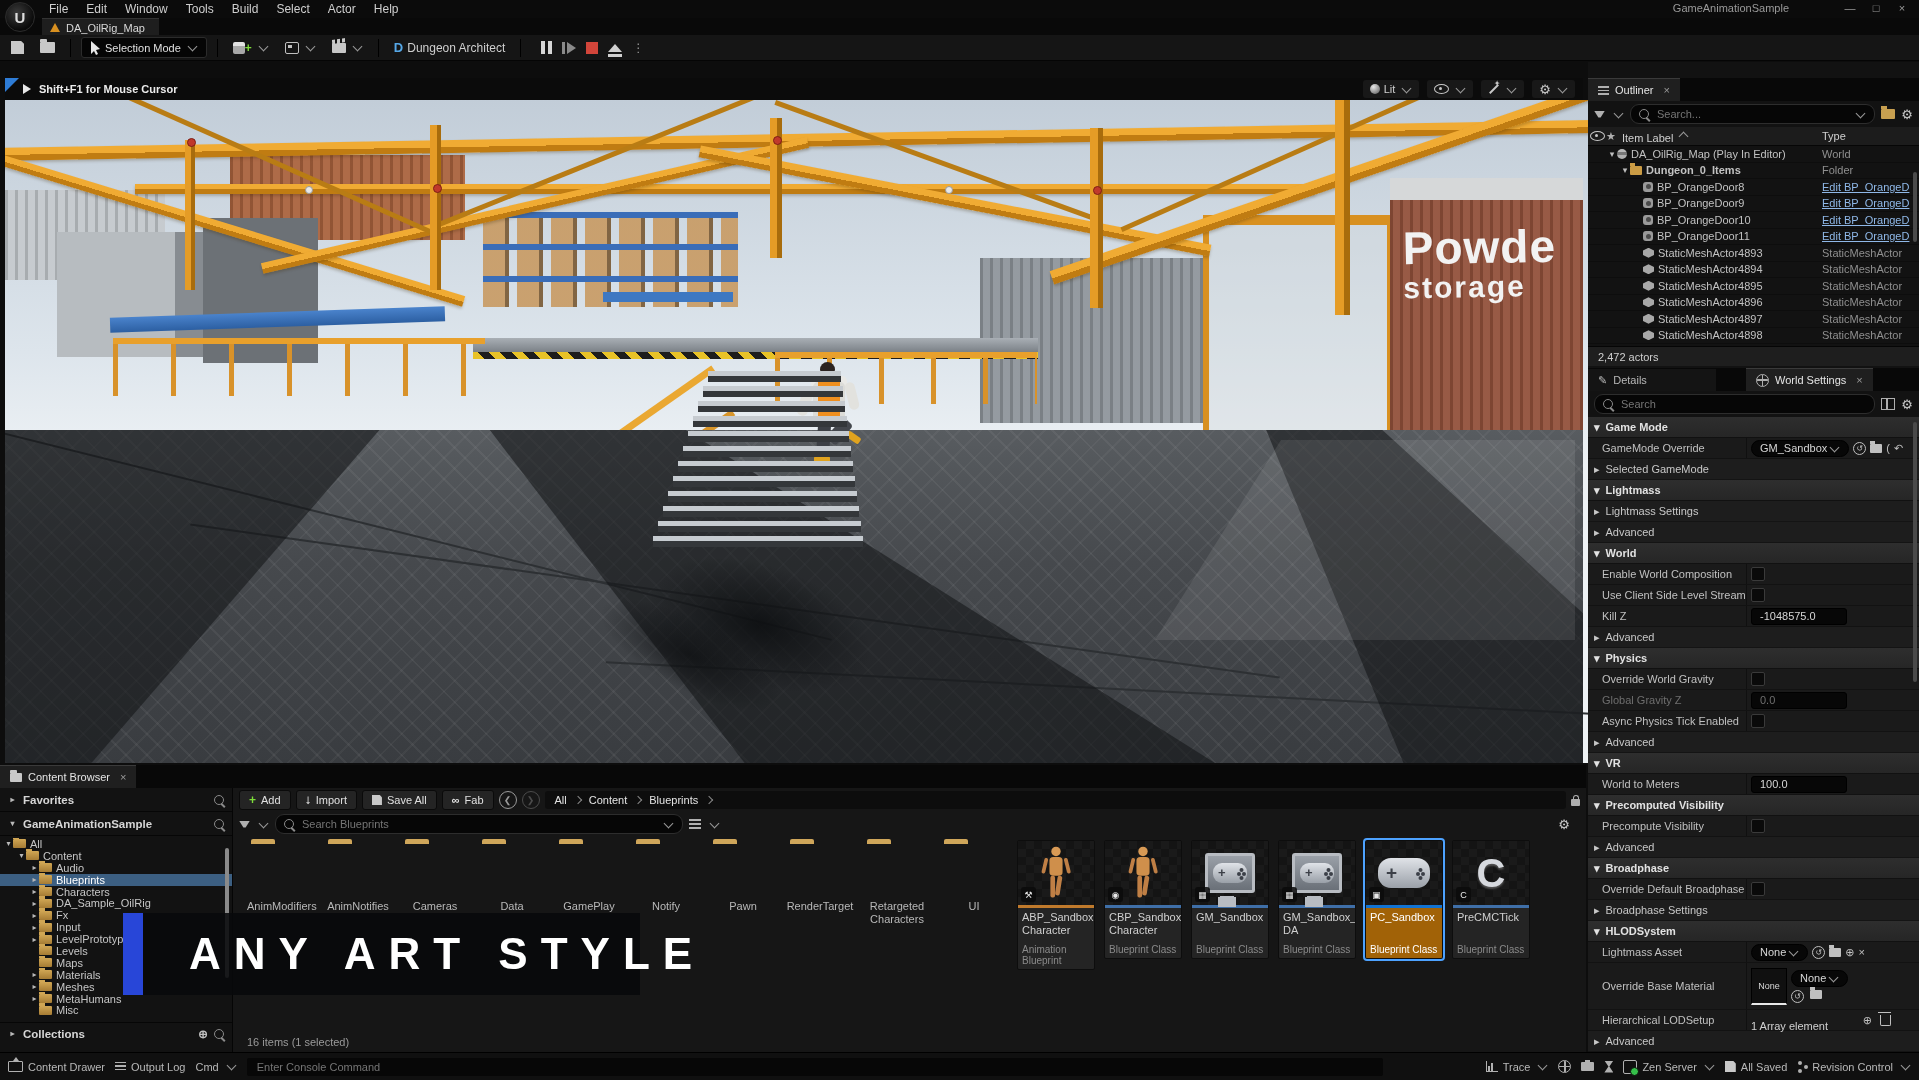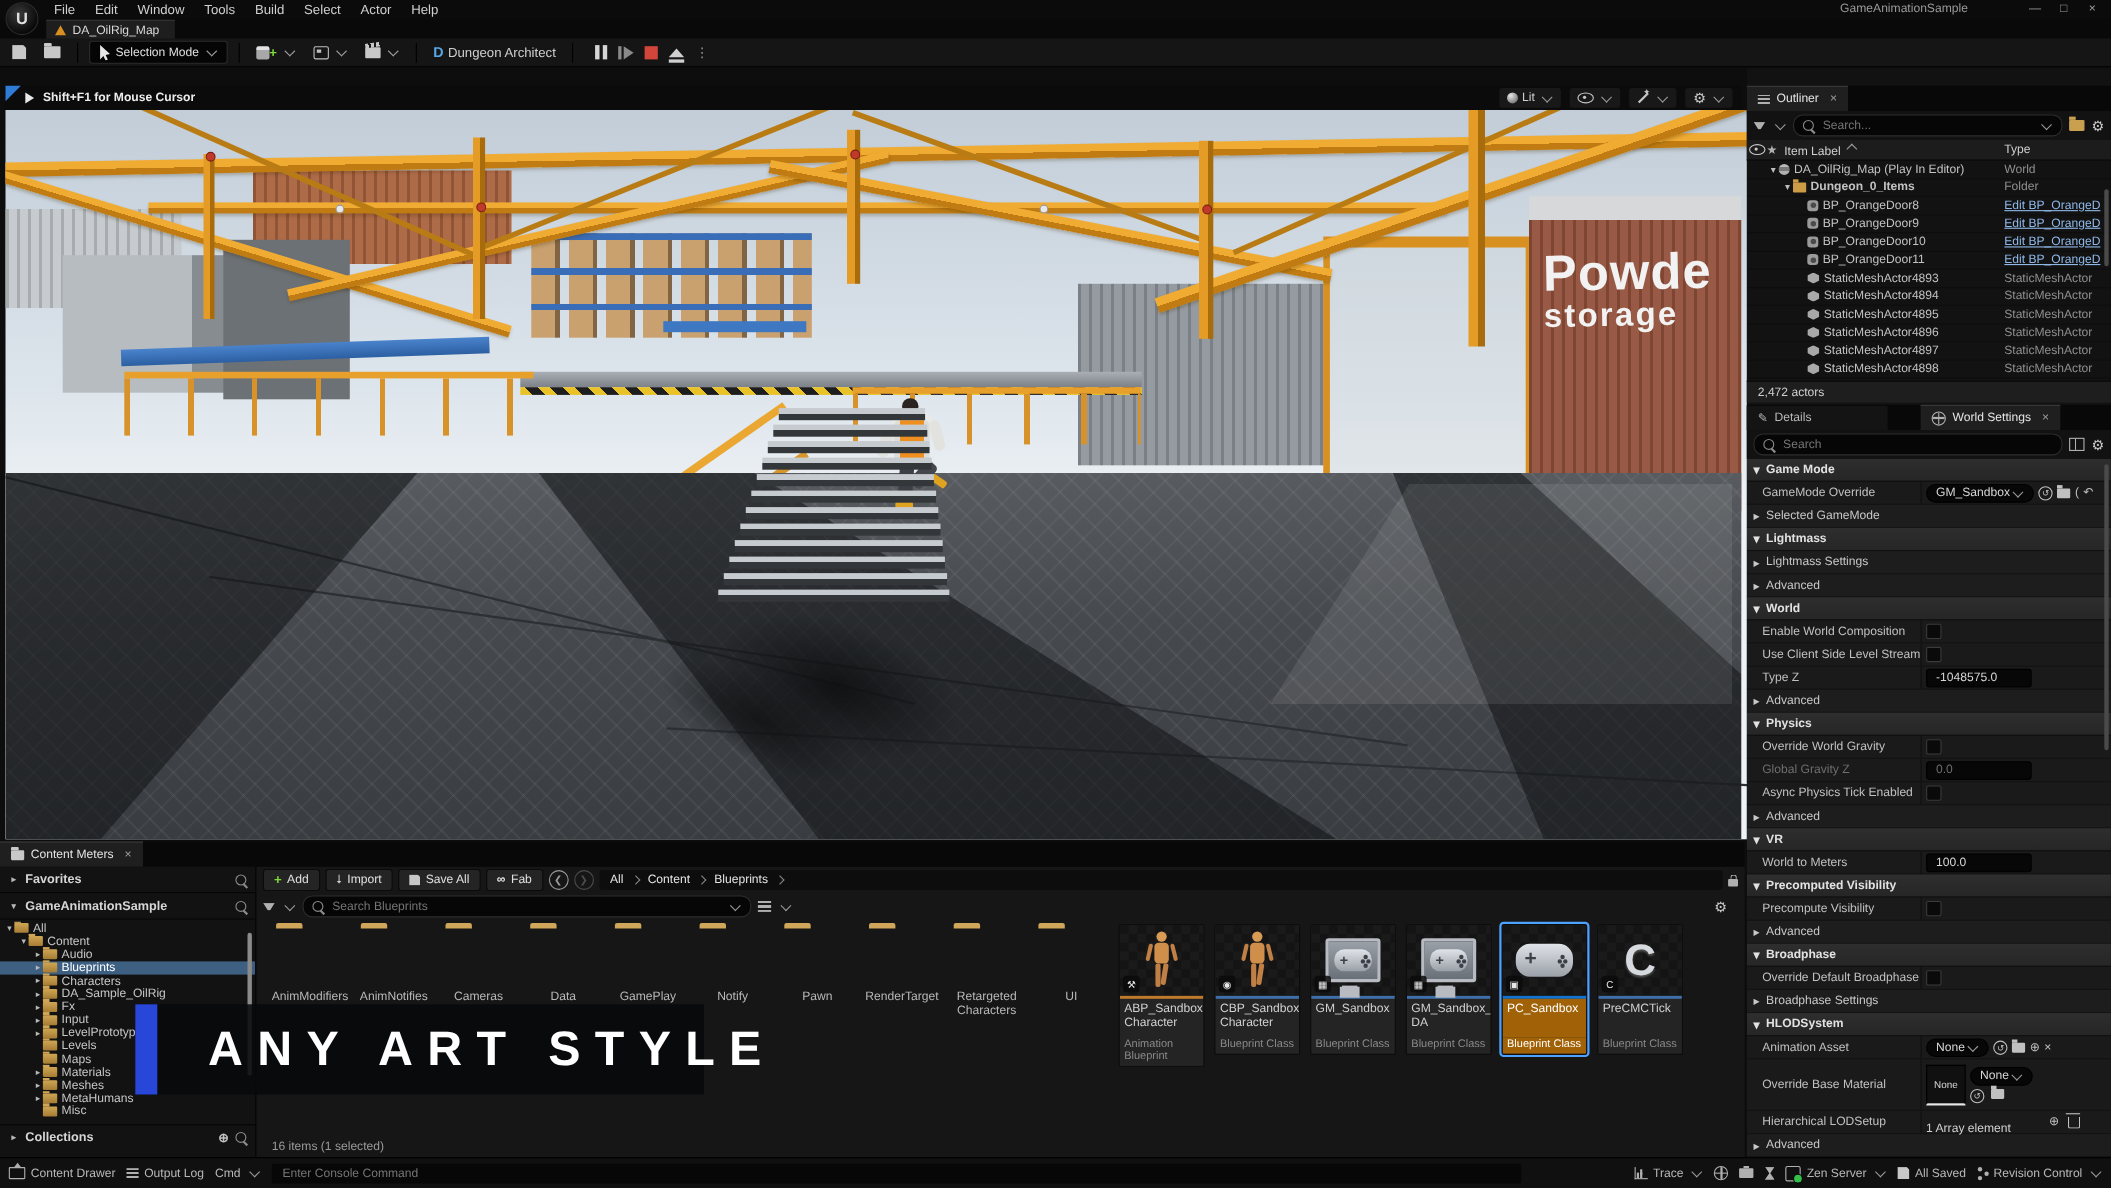--- a/index.html
+++ b/index.html
@@ -581,21 +581,21 @@
             <span class="cb"></span>
           </div>
         </div>
         <div class="ws-prop">
           <span class="ws-label">Use Client Side Level Streaming Volu...</span>
           <div class="ws-ctrl">
             <span class="cb"></span>
           </div>
         </div>
         <div class="ws-prop">
-          <span class="ws-label">Type Z</span>
+          <span class="ws-label">Kill Z</span>
           <div class="ws-ctrl">
             <span class="pill in">-1048575.0</span>
           </div>
         </div>
         <div class="ws-col">
           <span> ▸</span>
           <span>Advanced</span>
         </div>
         <div class="ws-sec">
           <span> ▾</span>
@@ -659,21 +659,21 @@
         </div>
         <div class="ws-col">
           <span> ▸</span>
           <span>Broadphase Settings</span>
         </div>
         <div class="ws-sec">
           <span> ▾</span>
           <span>HLODSystem</span>
         </div>
         <div class="ws-prop">
-          <span class="ws-label">Animation Asset</span>
+          <span class="ws-label">Lightmass Asset</span>
           <div class="ws-ctrl">
             <span class="pill">None<i class="chev"></i></span>
             <span class="ico-circ">↺</span>
             <span class="ico-fold"></span>
             <span class="mi">⊕</span>
             <span class="mi">×</span>
           </div>
         </div>
         <div class="ws-prop tall">
           <span class="ws-label">Override Base Material</span>
@@ -706,21 +706,21 @@
           <span>World Partition Setup</span>
         </div>
       </div>
     <div class="scrollbar" style="right:2px;top:360px;height:260px;"></div>
   </div>
 
   <div id="cb" class="abs">
     <div id="cb-tabstrip">
       <div class="ptab active">
         <span class="icon-folderm" style="width:12px;height:9px;"></span>
-        <span>Content Meters</span>
+        <span>Content Browser</span>
         <span class="xbtn">×</span>
       </div>
     </div>
     <div id="cb-left">
       <div class="cb-hd">
         <span class="tr-arrow">▸</span>
         <span style="flex:1;">Favorites</span>
         <span class="mag"></span>
       </div>
       <div class="cb-hd">

